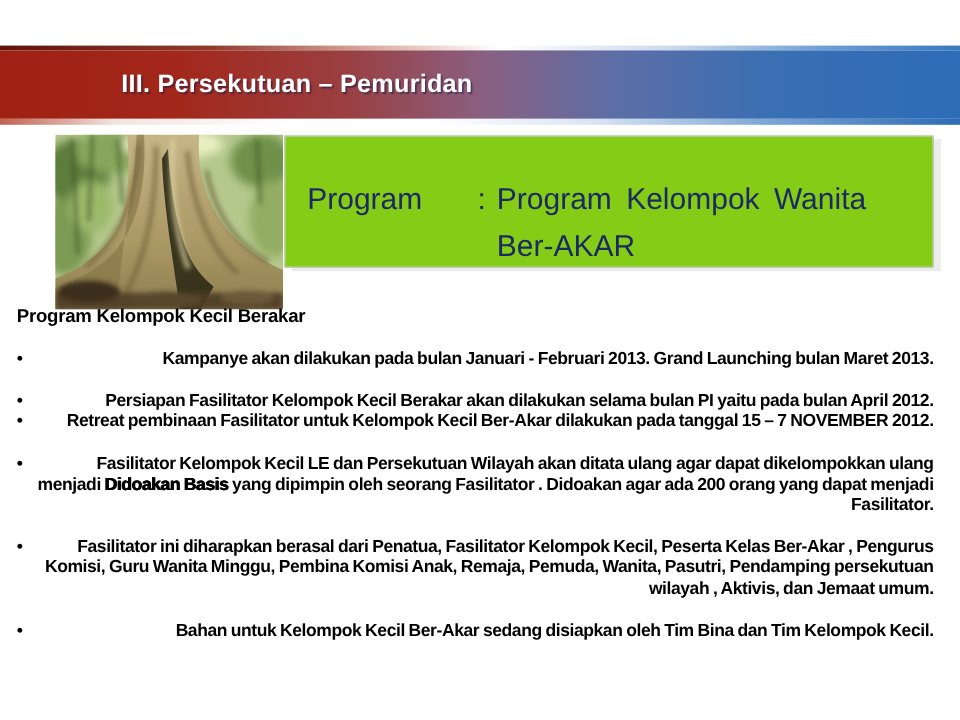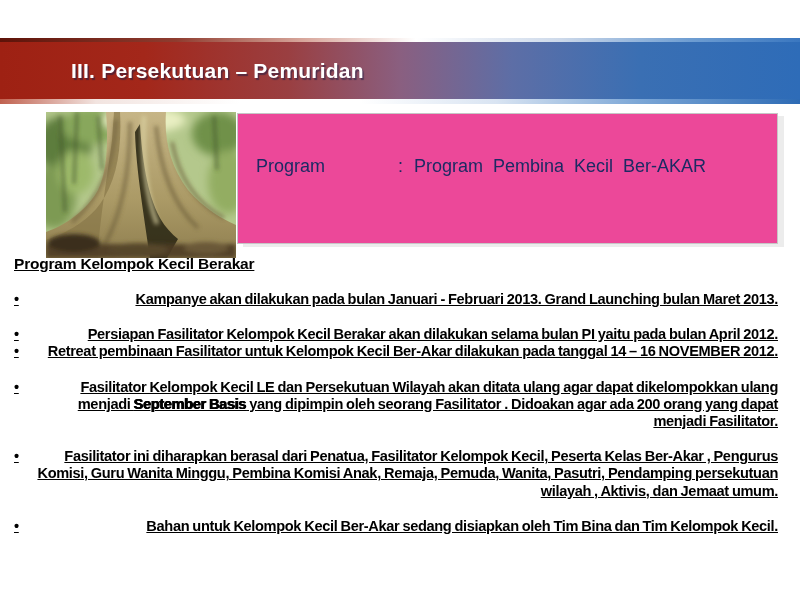--- a/index.html
+++ b/index.html
@@ -17,60 +17,59 @@
     height:4px;
     background:linear-gradient(90deg,#5e1309 0%,#8f3c2f 22%,#d8a79c 38%,#f6efe c 48%,#ffffff 52%,#cdd9ea 70%,#6f9ed2 86%,#3a77c0 100%);
     background:linear-gradient(90deg,#5e1309 0%,#8f3c2f 22%,#d8a79c 38%,#ffffff 52%,#cdd9ea 70%,#6f9ed2 86%,#3a77c0 100%);
   }
   .bar{
     height:57px;
     display:flex;align-items:center;
     background:linear-gradient(90deg,#9e2113 0%,#a3271a 18%,#9a3f41 36%,#8a5f80 50%,#5d6ea6 64%,#3a6fb3 80%,#2e6cb8 100%);
   }
   .title{
-    padding-left:71px;
+    padding-left:101px;
     color:#ffffff;
     font-size:21px;font-weight:700;
     letter-spacing:0.2px;
     text-shadow:1.5px 1.5px 1px rgba(30,30,70,0.55);
     white-space:nowrap;
   }
   .edge-bottom{
     height:5px;
     background:linear-gradient(90deg,#c0614f 0%,#f2e4e0 12%,#ffffff 30%,#ffffff 45%,#d9e4f2 62%,#7ba6d6 80%,#2d6bb5 100%);
   }
 
   
   .photo{
     position:absolute;left:46px;top:112px;width:190px;height:146px;
     overflow:hidden;
   }
   .photo svg{display:block;width:100%;height:100%;}
 
   
   .program-box{
-    position:absolute;left:237px;top:113px;width:541px;height:131px;
-    background:#ec4899;
+    position:absolute;left:237px;top:113px;width:541px;height:110px;
+    background:#84cc16;
     border:1px solid #c6c6c6;
     box-sizing:border-box;
     box-shadow:6px 3px 0 0 #ececec;
     display:flex;align-items:flex-start;
     padding:33px 10px 0 18px;
     color:#1c2a63;
-    font-size:18px;line-height:39px;
+    font-size:25px;line-height:39px;
   }
   .p-label{width:142px;flex:none;}
   .p-colon{width:16px;flex:none;}
   .p-value{flex:0 0 330px;word-spacing:5px;}
 
   
   .content{
     position:absolute;left:14px;top:255px;width:764px;
     color:#000;
-    text-decoration:underline;
   }
   .heading{
     font-size:15.5px;font-weight:700;letter-spacing:-0.2px;
     line-height:18px;
   }
   .bullets{
     list-style:none;margin:18px 0 0 0;padding:0;
     font-size:14.6px;font-weight:700;
     letter-spacing:-0.35px;word-spacing:-0.6px;
     line-height:17.2px;
@@ -140,41 +139,41 @@
         <ellipse cx="28" cy="131" rx="26" ry="9" fill="#3a2d1c"></ellipse>
         <ellipse cx="92" cy="138" rx="30" ry="7" fill="#57462c"></ellipse>
         <ellipse cx="160" cy="136" rx="22" ry="6" fill="#6a5838"></ellipse>
       </g>
     </svg>
   </div>
 
   <div class="program-box">
     <span class="p-label">Program</span>
     <span class="p-colon">:</span>
-    <span class="p-value">Program Pembina Kecil Ber-AKAR</span>
+    <span class="p-value">Program Kelompok Wanita Ber-AKAR</span>
   </div>
 
   <div class="content">
     <div class="heading">Program Kelompok Kecil Berakar</div>
     <ul class="bullets" id="bullet-list">
         <li>
           <span class="marker">•</span>
           <span class="txt"><span>Kampanye akan dilakukan pada  bulan Januari - Februari 2013. Grand Launching bulan Maret 2013.</span></span>
         </li>
         <li class="gap">
           <span class="marker">•</span>
           <span class="txt"><span>Persiapan Fasilitator Kelompok Kecil Berakar akan dilakukan selama bulan PI yaitu pada bulan April 2012.</span></span>
         </li>
         <li>
           <span class="marker">•</span>
-          <span class="txt"><span>Retreat pembinaan Fasilitator untuk Kelompok Kecil Ber-Akar dilakukan pada tanggal  14 – 16 NOVEMBER 2012.</span></span>
+          <span class="txt"><span>Retreat pembinaan Fasilitator untuk Kelompok Kecil Ber-Akar dilakukan pada tanggal  15 – 7 NOVEMBER 2012.</span></span>
         </li>
         <li class="gap">
           <span class="marker">•</span>
-          <span class="txt"><span>Fasilitator Kelompok Kecil LE  dan  Persekutuan Wilayah akan ditata ulang agar dapat dikelompokkan ulang menjadi </span><span class="xbold">September Basis</span><span> yang dipimpin oleh seorang Fasilitator . Didoakan agar ada 200 orang yang dapat menjadi Fasilitator.</span></span>
+          <span class="txt"><span>Fasilitator Kelompok Kecil LE  dan  Persekutuan Wilayah akan ditata ulang agar dapat dikelompokkan ulang menjadi </span><span class="xbold">Didoakan Basis</span><span> yang dipimpin oleh seorang Fasilitator . Didoakan agar ada 200 orang yang dapat menjadi Fasilitator.</span></span>
         </li>
         <li class="gap">
           <span class="marker">•</span>
           <span class="txt"><span>Fasilitator  ini diharapkan berasal dari Penatua, Fasilitator Kelompok Kecil, Peserta Kelas Ber-Akar , Pengurus Komisi, Guru Wanita Minggu, Pembina Komisi Anak, Remaja, Pemuda, Wanita, Pasutri, Pendamping persekutuan wilayah , Aktivis, dan Jemaat umum.</span></span>
         </li>
         <li class="gap">
           <span class="marker">•</span>
           <span class="txt"><span>Bahan untuk Kelompok Kecil Ber-Akar sedang disiapkan oleh Tim Bina dan Tim Kelompok Kecil.</span></span>
         </li>
       </ul>

